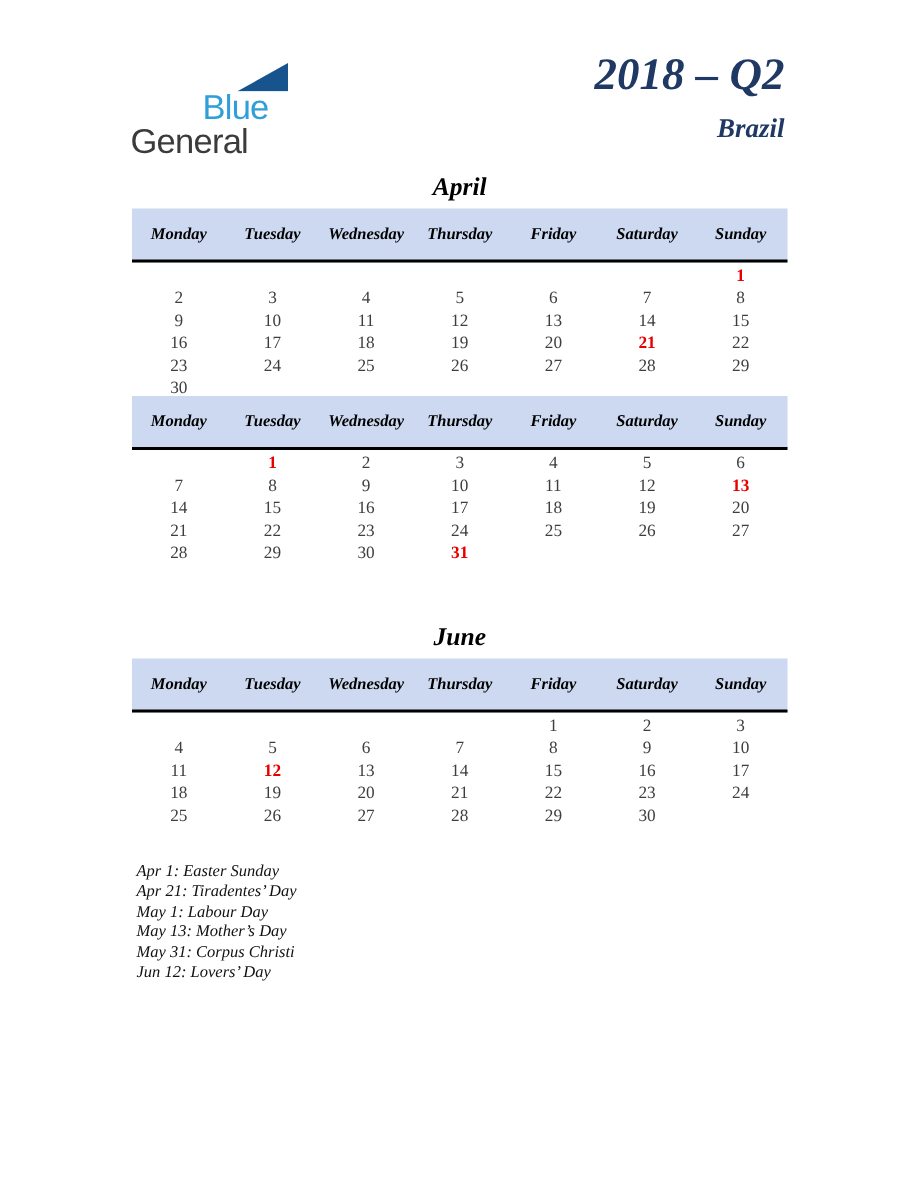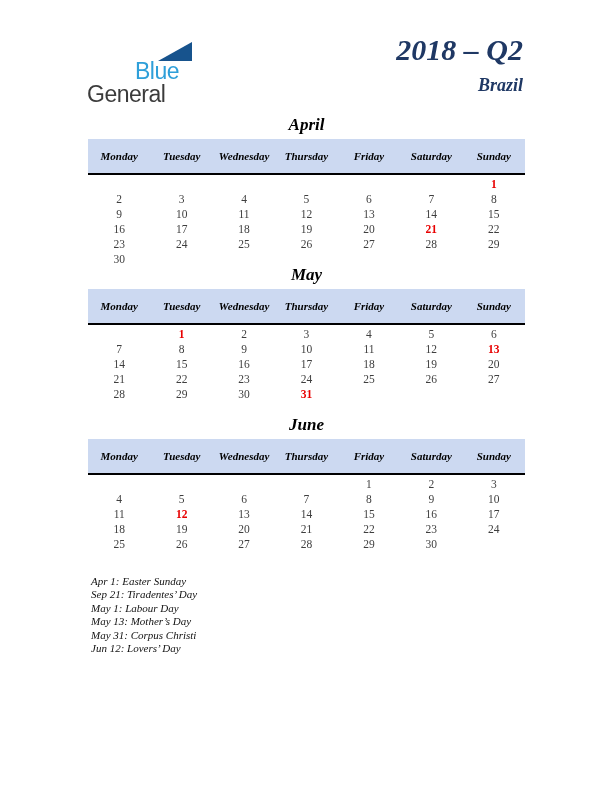--- a/index.html
+++ b/index.html
@@ -178,21 +178,20 @@
             <span class="date"></span>
             <span class="date"></span>
             <span class="date"></span>
             <span class="date"></span>
             <span class="date"></span>
             <span class="date"></span>
           </div>
         </div>
       </section>
       <section class="month m1">
-        <div class="month-title">May</div>
         <div class="day-header">
           <span>Monday</span>
           <span>Tuesday</span>
           <span>Wednesday</span>
           <span>Thursday</span>
           <span>Friday</span>
           <span>Saturday</span>
           <span>Sunday</span>
         </div>
         <div class="dates">
@@ -299,20 +298,20 @@
             <span class="date">29</span>
             <span class="date">30</span>
             <span class="date"></span>
           </div>
         </div>
       </section>
     </div>
 
   <div id="holidays" class="holidays">
       <div class="holiday-line">Apr 1: Easter Sunday</div>
-      <div class="holiday-line">Sep 21: Tiradentes’ Day</div>
+      <div class="holiday-line">Apr 21: Tiradentes’ Day</div>
       <div class="holiday-line">May 1: Labour Day</div>
       <div class="holiday-line">May 13: Mother’s Day</div>
       <div class="holiday-line">May 31: Corpus Christi</div>
       <div class="holiday-line">Jun 12: Lovers’ Day</div>
     </div>
 
 </div>
 
 </body></html>

